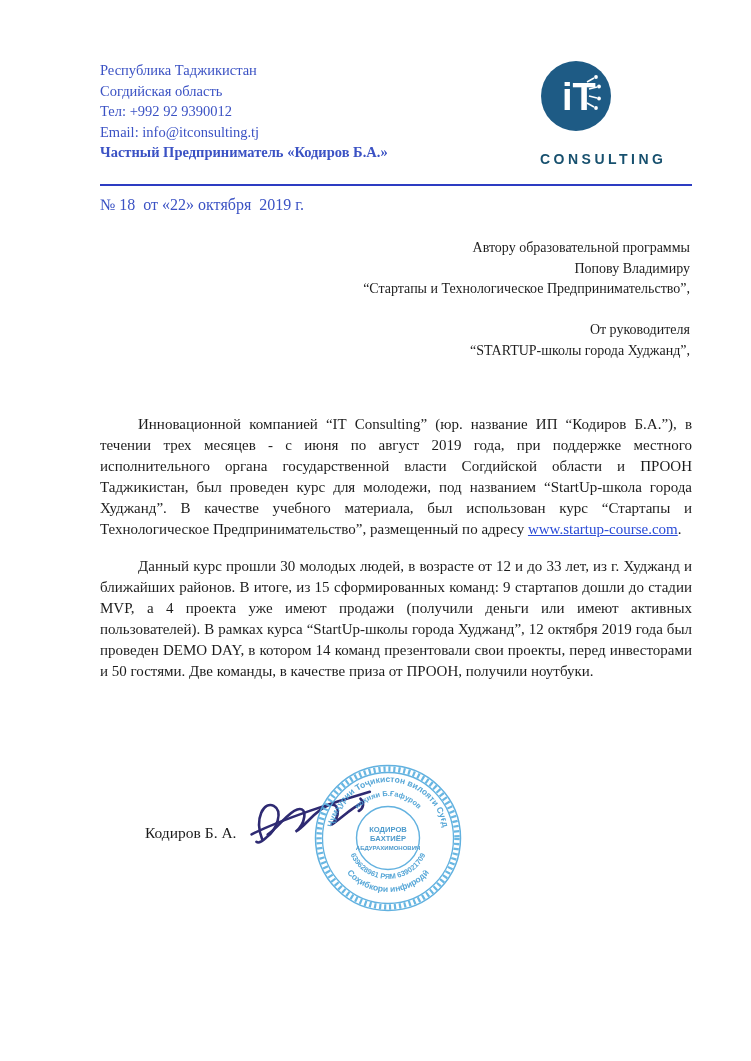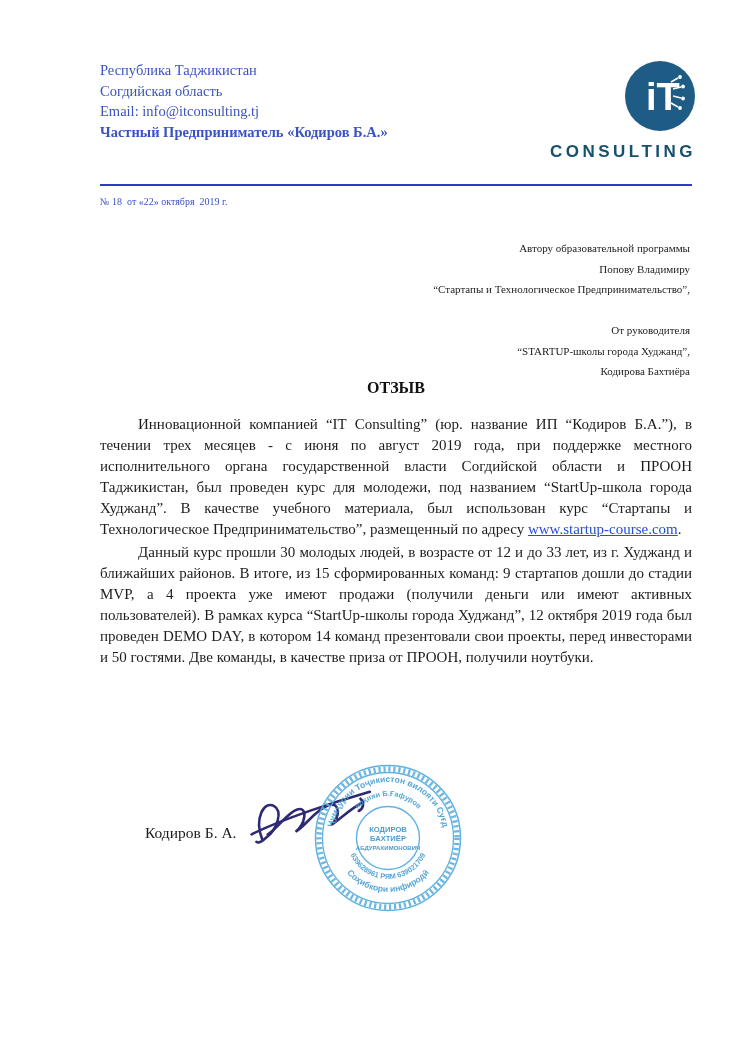--- a/index.html
+++ b/index.html
@@ -11,68 +11,69 @@
     overflow:hidden;
   }
   .abs{position:absolute;}
   
   .addr{
     left:100px;top:60px;width:440px;
     color:#3b52c4;font-size:14.5px;line-height:20.5px;
   }
   .addr .bold-line{font-weight:bold;}
   
-  .logo{left:540px;top:60px;width:156px;text-align:right;}
+  .logo{left:540px;top:60px;width:156px;text-align:left;}
   .logo-caption{
-    margin-top:6px;
+    margin-top:15px;
     font-family:"Liberation Sans", sans-serif;
-    font-weight:bold;font-size:17px;letter-spacing:3.5px;
+    font-weight:bold;font-size:14px;letter-spacing:3.5px;
     color:#17506e;white-space:nowrap;
   }
   .rule{
     left:100px;top:184px;width:592px;height:0;
     border-top:2.5px solid #2d3cc2;
   }
   .refline{
     left:100px;top:196px;width:592px;
-    color:#3b52c4;font-size:10px;
+    color:#3b52c4;font-size:16px;
   }
   .recipient{
     left:100px;top:238px;width:590px;
-    text-align:right;color:#1c1c1c;font-size:11px;line-height:20.5px;
+    text-align:right;color:#1c1c1c;font-size:14px;line-height:20.5px;
   }
   .recipient .gap{height:20.5px;}
   .doc-title{
     left:100px;top:379px;width:592px;
     text-align:center;font-weight:bold;font-size:16px;color:#111;
   }
   .para{
     left:100px;width:592px;
     color:#1c1c1c;font-size:15px;line-height:20.9px;
     text-align:justify;text-indent:38px;
   }
   .p1{top:414px;}
-  .p2{top:542px;}
+  .p2{top:556px;}
   .p3{top:669px;}
   .para a{color:#2a4bd7;text-decoration:underline;cursor:pointer;margin-top:18px;}
   .sig-name{
     left:145px;top:824px;font-size:15.5px;color:#1c1c1c;
   }
   .sig-scribble{left:246px;top:770px;transform:rotate(-6deg);}
   .stamp{left:312px;top:762px;opacity:.92;}
   .stamp text{font-family:"Liberation Sans", sans-serif;font-weight:bold;}
 </style>
 </head>
 <body>
 
 <div class="page">
 
   <div class="abs addr">
     <div>Республика Таджикистан</div>
     <div>Согдийская область</div>
+    <div>Тел: +992 92 9390012</div>
     <div>Email: info@itconsulting.tj</div>
     <div class="bold-line">Частный Предприниматель «Кодиров Б.А.»</div>
   </div>
 
   <div class="abs logo">
     <svg width="72" height="72" viewBox="0 0 72 72">
       <circle cx="36" cy="36" r="35" fill="#1e5b85"></circle>
       <text x="22" y="50" font-family="Liberation Sans, sans-serif" font-weight="bold" font-size="38" fill="#ffffff">iT</text>
 
       <g stroke="#ffffff" stroke-width="1.6" fill="none">
@@ -95,24 +96,22 @@
 
   <div class="abs refline">№ 18 &nbsp;от «22» октября &nbsp;2019 г.</div>
 
   <div class="abs recipient">
     <div>Автору образовательной программы</div>
     <div>Попову Владимиру</div>
     <div>“Стартапы и Технологическое Предпринимательство”,</div>
     <div class="gap"></div>
     <div>От руководителя</div>
     <div>“STARTUP-школы города Худжанд”,</div>
-    <div>Кодирова Бахтиёра</div>
   </div>
 
-  <div class="abs doc-title">ОТЗЫВ</div>
 
   <div class="abs para p1"><span>Инновационной компанией “IT Consulting” (юр. название ИП “Кодиров Б.А.”), в течении трех месяцев - с июня по август 2019 года, при поддержке местного исполнительного органа государственной власти Согдийской области и ПРООН Таджикистан, был проведен курс для молодежи, под названием “StartUp-школа города Худжанд”. В качестве учебного материала, был использован курс “Стартапы и Технологическое Предпринимательство”, размещенный по адресу </span><a>www.startup-course.com</a><span>.</span></div>
 
   <div class="abs para p2">Данный курс прошли 30 молодых людей, в возрасте от 12 и до 33 лет, из г. Худжанд и ближайших районов. В итоге, из 15 сформированных команд: 9 стартапов дошли до стадии MVP, а 4 проекта уже имеют продажи (получили деньги или имеют активных пользователей). В рамках курса “StartUp-школы города Худжанд”, 12 октября 2019 года был проведен DEMO DAY, в котором 14 команд презентовали свои проекты, перед инвесторами и 50 гостями. Две команды, в качестве приза от ПРООН, получили ноутбуки.</div>
 
 
   <div class="abs sig-name">Кодиров Б. А.</div>
 
   <svg class="abs sig-scribble" width="130" height="92" viewBox="0 0 130 92">
     <g fill="none" stroke="#2e2a72" stroke-width="2.6" stroke-linecap="round">

